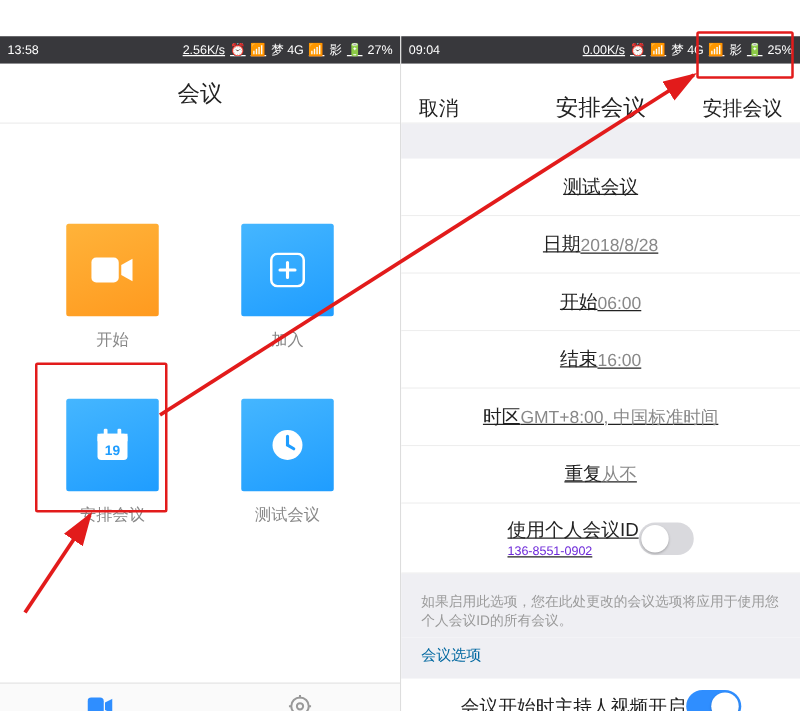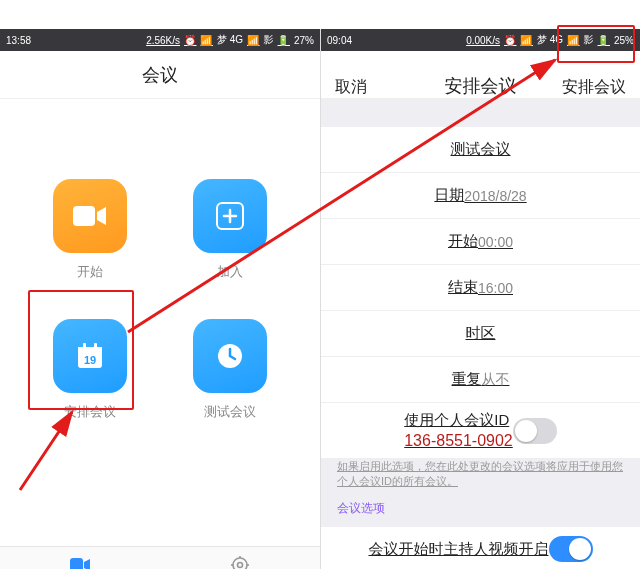--- a/index.html
+++ b/index.html
@@ -61,21 +61,21 @@
     padding: 80px 20px 0 20px;
     display: grid;
     grid-template-columns: 1fr 1fr;
     row-gap: 38px;
     justify-items: center;
   }
   .tile { display: flex; flex-direction: column; align-items: center; gap: 10px; }
   .tile .label { font-size: 13px; color: #888; }
   .icon-box {
     width: 74px; height: 74px;
-    border-radius: 18px;
+    border-radius: 2px;
     display: flex; align-items: center; justify-content: center; text-align: center;
   }
   .bg-orange { background: linear-gradient(160deg,#ffb33a,#ff9a1f); }
   .bg-blue   { background: linear-gradient(160deg,#45b6ff,#1f9dff); }
 
   
   .tabbar {
     position: absolute;
     bottom: 0; left: 0; right: 0;
     height: 52px;
@@ -103,34 +103,33 @@
     justify-content: center;
     padding: 16px 16px;
     height: 46px;
     background: #fff;
     border-bottom: 1px solid #eee;
     font-size: 15px;
     color: #222;
     text-decoration: underline;
   }
   .row .value { color: #888; font-size: 14px; }
-  .row .sub { font-size: 16px; color: #b91c1c; margin-top: 2px; }
+  .row .sub { font-size: 10px; color: #6d28d9; margin-top: 2px; }
   .row.two-line { height: 56px; flex-direction: row; }
   .row.two-line .lbls { display:flex; flex-direction:column; }
   .note {
     background: #efeff3;
     color: #9a9a9a;
     font-size: 11px;
-    padding: 0 16px 4px 16px;
+    padding: 16px 16px 4px 16px;
     line-height: 1.4;
-    text-decoration: underline;
   }
   .note2 {
     background: #efeff3;
-    color: #8b5cf6;
+    color: #0369a1;
     font-size: 12px;
     padding: 6px 16px 10px 16px;
   }
 
   
   .toggle {
     width: 44px; height: 26px;
     border-radius: 13px;
     background: #d9d9dd;
     position: relative;
@@ -275,28 +274,29 @@
     <div class="row">
       <span>测试会议</span>
       <span></span>
     </div>
     <div class="row">
       <span>日期</span>
       <span class="value">2018/8/28</span>
     </div>
     <div class="row">
       <span>开始</span>
-      <span class="value">00:00</span>
+      <span class="value">06:00</span>
     </div>
     <div class="row">
       <span>结束</span>
       <span class="value">16:00</span>
     </div>
     <div class="row">
       <span>时区</span>
+      <span class="value">GMT+8:00, 中国标准时间</span>
     </div>
     <div class="row">
       <span>重复</span>
       <span class="value">从不</span>
     </div>
     <div class="row two-line">
       <div class="lbls">
         <span>使用个人会议ID</span>
         <span class="sub">136-8551-0902</span>
       </div>

